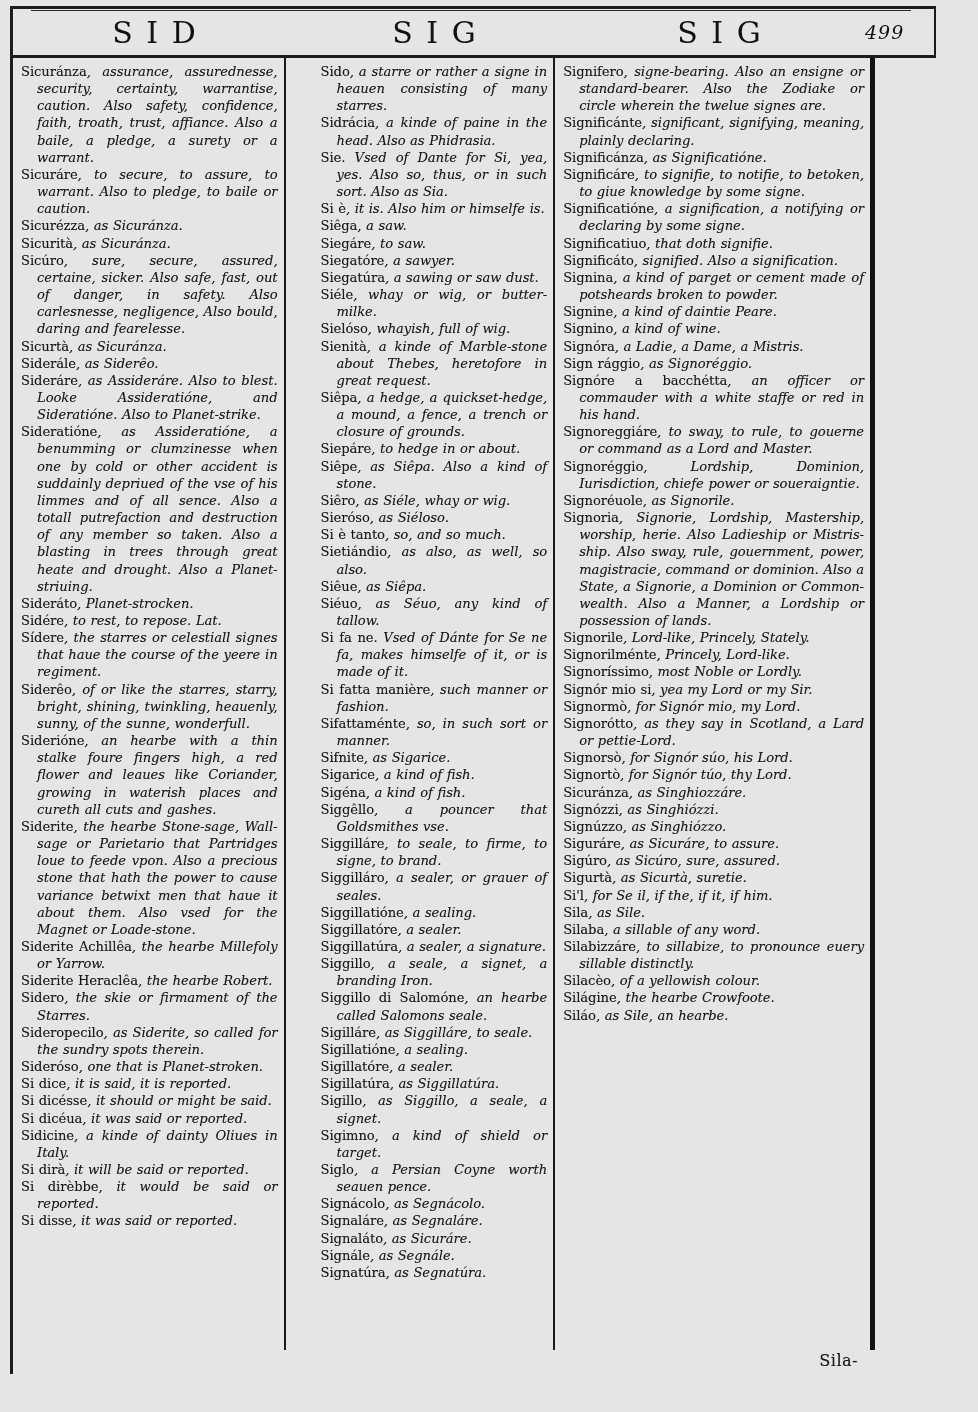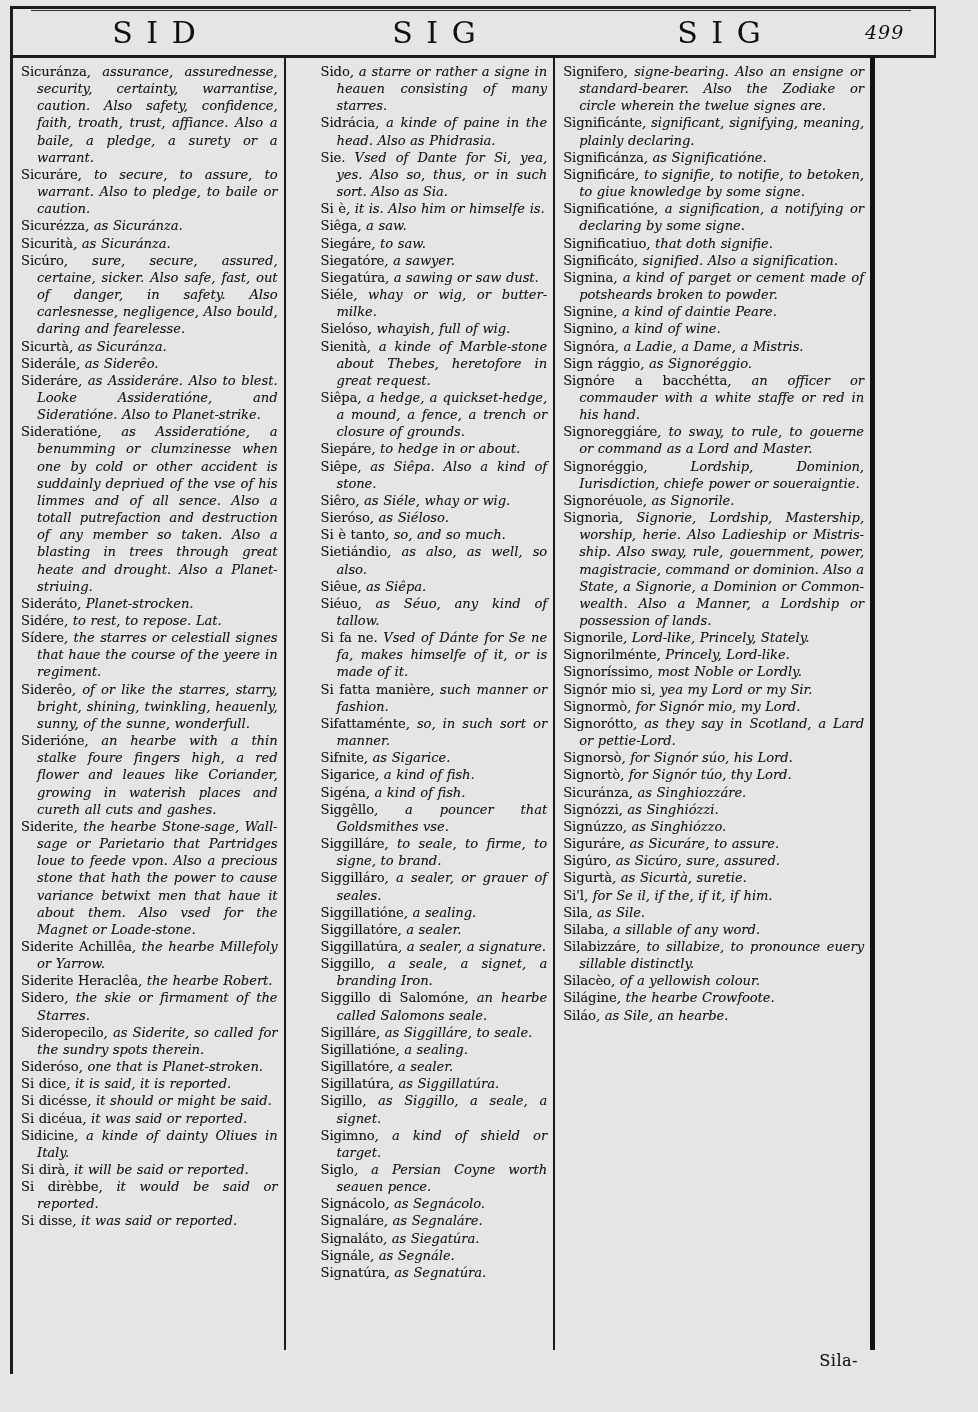--- a/index.html
+++ b/index.html
@@ -218,21 +218,21 @@
   <p class="entry"><span class="hw">Sigillo</span><span class="def">, as Siggillo, a seale, a signet.</span></p>
 
   <p class="entry"><span class="hw">Sigimno</span><span class="def">, a kind of shield or target.</span></p>
 
   <p class="entry"><span class="hw">Siglo</span><span class="def">, a Persian Coyne worth seauen pence.</span></p>
 
   <p class="entry"><span class="hw">Signácolo</span><span class="def">, as Segnácolo.</span></p>
 
   <p class="entry"><span class="hw">Signaláre</span><span class="def">, as Segnaláre.</span></p>
 
-  <p class="entry"><span class="hw">Signaláto</span><span class="def">, as Siegatúra.</span></p>
+  <p class="entry"><span class="hw">Signaláto</span><span class="def">, as Sicuráre.</span></p>
 
   <p class="entry"><span class="hw">Signále</span><span class="def">, as Segnále.</span></p>
 
   <p class="entry"><span class="hw">Signatúra</span><span class="def">, as Segnatúra.</span></p>
 </div>
       <div class="col c3">
   <p class="entry"><span class="hw">Signifero</span><span class="def">, signe-bearing. Also an ensigne or standard-bearer. Also the Zodiake or circle wherein the twelue signes are.</span></p>
 
   <p class="entry"><span class="hw">Significánte</span><span class="def">, significant, signifying, meaning, plainly declaring.</span></p>
 

